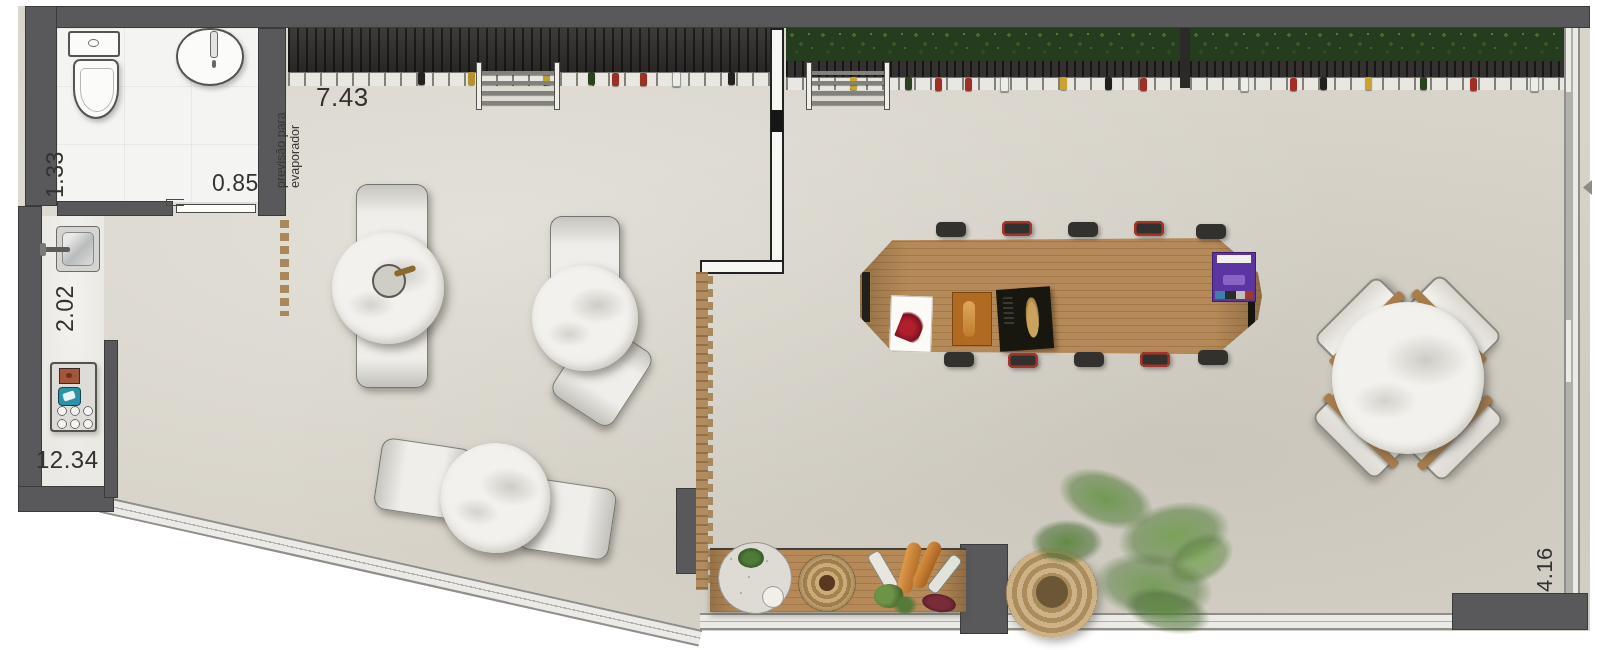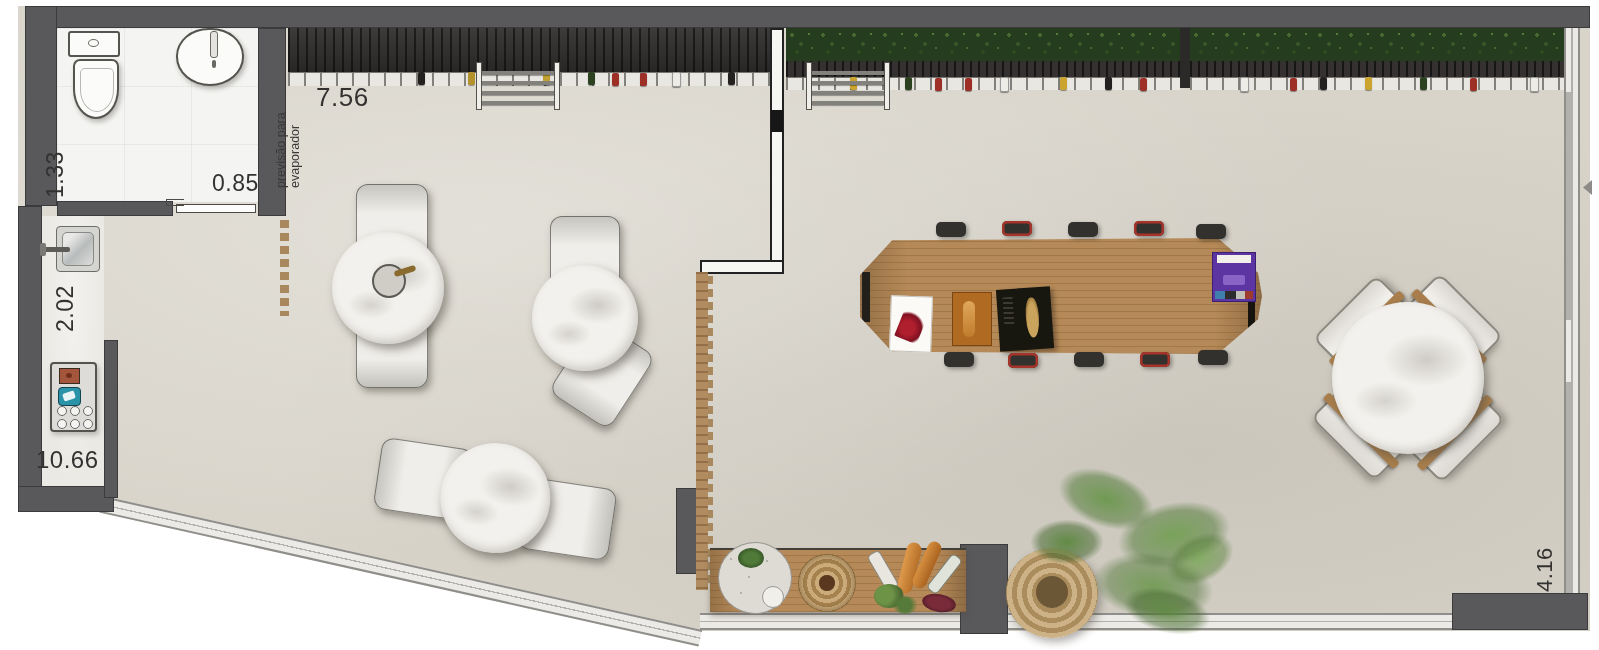--- a/index.html
+++ b/index.html
@@ -275,21 +275,21 @@
   <div class="abs leaf" style="left:1040px;top:462px;width:132px;height:74px;transform:rotate(20deg);background:radial-gradient(closest-side, rgba(96,146,64,.85), rgba(74,116,48,.5) 55%, transparent 75%);"></div>
   <div class="abs leaf" style="left:1098px;top:492px;width:152px;height:86px;transform:rotate(-12deg);background:radial-gradient(closest-side, rgba(106,156,72,.85), rgba(74,116,48,.5) 55%, transparent 75%);"></div>
   <div class="abs leaf" style="left:1018px;top:512px;width:98px;height:60px;background:radial-gradient(closest-side, rgba(86,132,56,.9), rgba(62,98,40,.5) 55%, transparent 75%);"></div>
   <div class="abs leaf" style="left:1072px;top:542px;width:162px;height:88px;transform:rotate(8deg);background:radial-gradient(closest-side, rgba(96,146,64,.8), rgba(70,110,45,.45) 55%, transparent 75%);"></div>
   <div class="abs leaf" style="left:1152px;top:528px;width:96px;height:62px;transform:rotate(-28deg);background:radial-gradient(closest-side, rgba(116,166,80,.8), rgba(80,122,50,.45) 55%, transparent 75%);"></div>
   <div class="abs leaf" style="left:1108px;top:582px;width:118px;height:58px;transform:rotate(14deg);background:radial-gradient(closest-side, rgba(88,134,58,.8), rgba(62,98,40,.45) 55%, transparent 75%);"></div>
 
   <div class="abs lbl vlbl" style="left:42px;top:198px;">1.33</div>
   <div class="abs lbl" style="left:212px;top:170px;">0.85</div>
   <div class="abs lbl vlbl" style="left:52px;top:332px;">2.02</div>
-  <div class="abs lbl" style="left:36px;top:446px;font-size:24px;">10.66</div>
-  <div class="abs lbl" style="left:316px;top:82px;font-size:26px;">7.56</div>
+  <div class="abs lbl" style="left:36px;top:446px;font-size:24px;">12.34</div>
+  <div class="abs lbl" style="left:316px;top:82px;font-size:26px;">7.43</div>
   <div class="abs lbl vlbl" style="left:1532px;top:592px;font-size:22px;">4.16</div>
   <div class="abs note vlbl" style="left:274px;top:188px;">
     <div>previsão para</div>
     <div>evaporador</div>
   </div>
 
 </div>
 
 </body></html>

